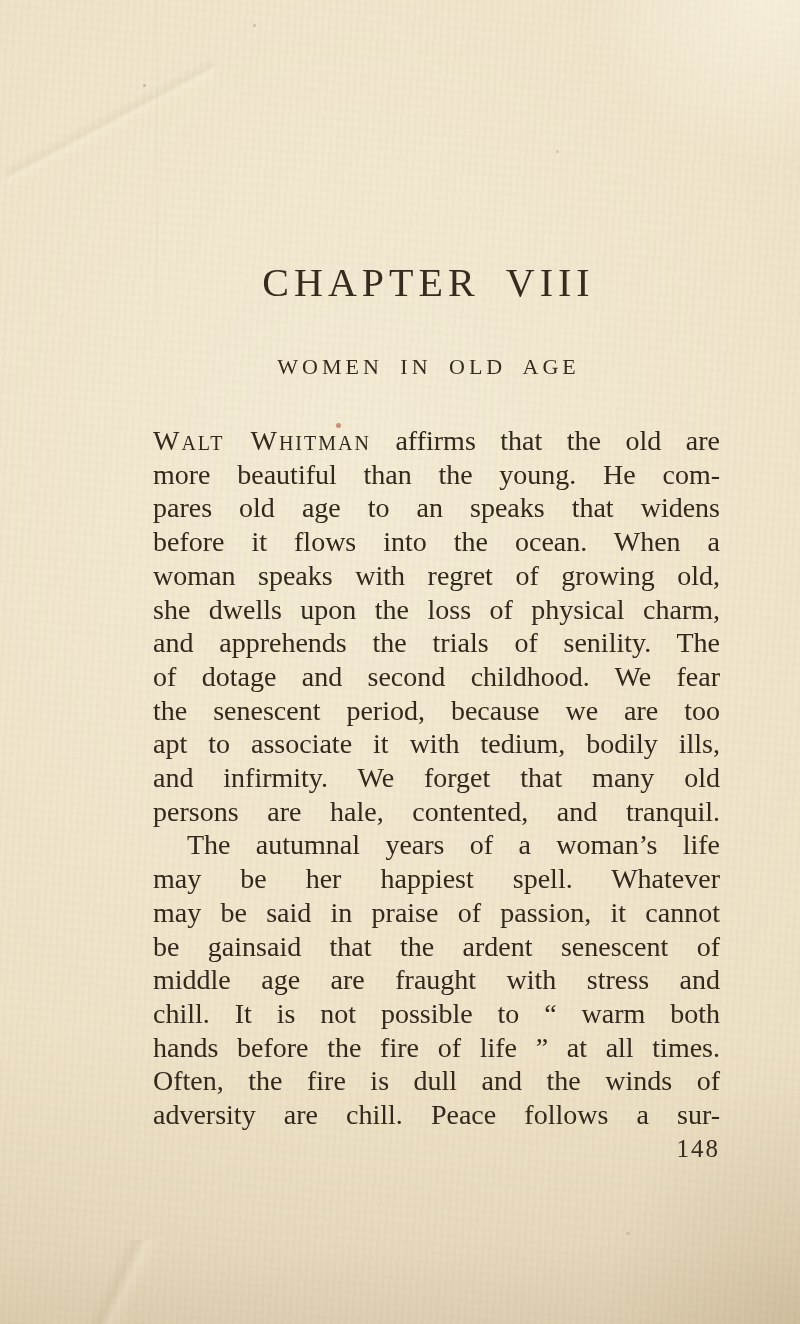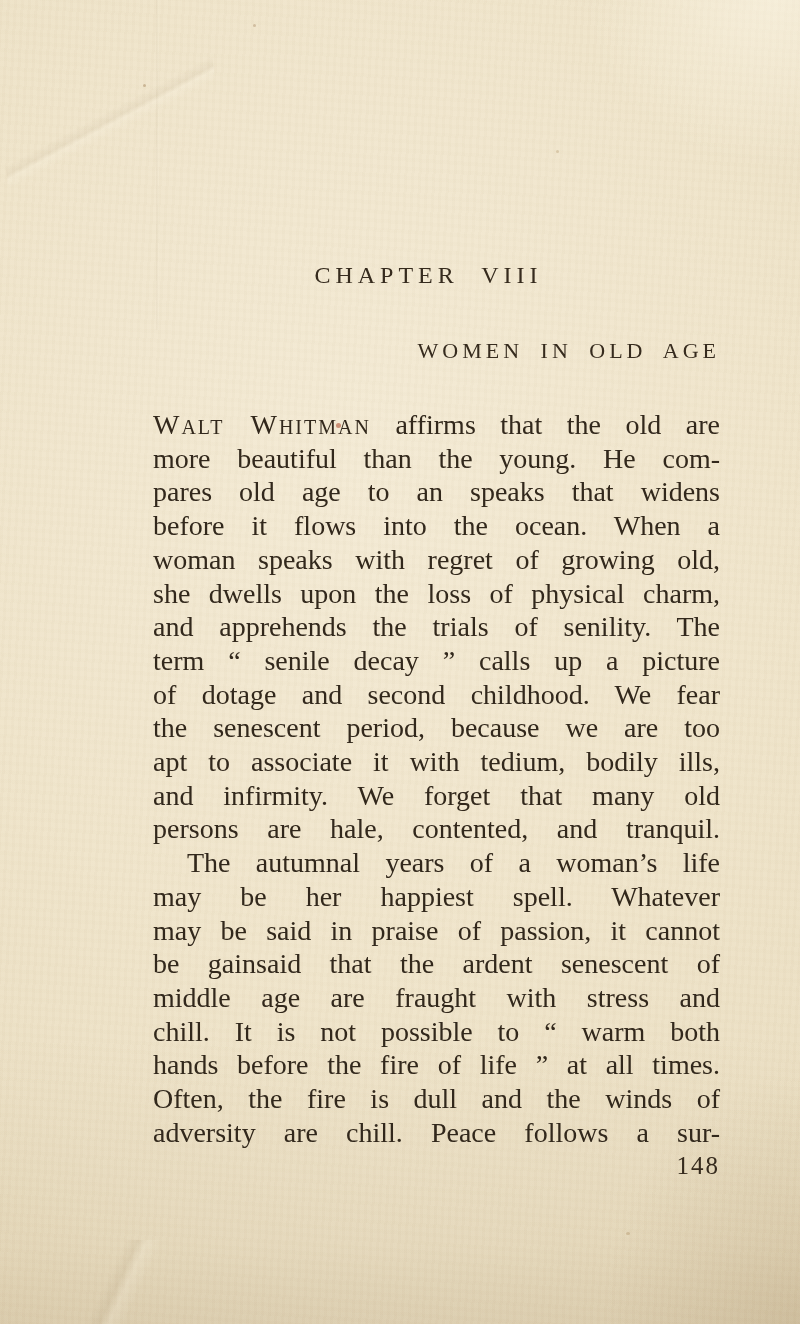--- a/index.html
+++ b/index.html
@@ -64,30 +64,30 @@
   .speck5 { left: 556px; top: 150px; width: 3px; height: 3px; background: rgba(150,110,60,0.25); }
 
   .column {
     position: absolute;
     left: 137px; top: 0;
     width: 583px;
   }
   .chapter {
     margin: 263px 0 8px 0;
     text-align: center;
-    font-size: 24px;
+    font-size: 40px;
     font-weight: normal;
     line-height: 1;
     letter-spacing: 5px;
     word-spacing: 12px;
     color: #362b1e;
   }
   .section {
     margin: 53px 0 0 0;
-    text-align: right;
+    text-align: center;
     font-size: 22px;
     font-weight: normal;
     line-height: 1;
     letter-spacing: 4px;
     word-spacing: 8px;
     color: #362b1e;
   }
   .bodytext {
     margin-top: 46px;
     font-size: 28px;
@@ -137,21 +137,20 @@
     <h2 class="section">WOMEN IN OLD AGE</h2>
 
     <div class="bodytext">
       <div class="line"><span class="sc">Walt Whitman</span> <span>affirms that the old are</span></div>
       <div class="line">more beautiful than the young. He com-</div>
       <div class="line">pares old age to an speaks that widens</div>
       <div class="line">before it flows into the ocean. When a</div>
       <div class="line">woman speaks with regret of growing old,</div>
       <div class="line">she dwells upon the loss of physical charm,</div>
       <div class="line">and apprehends the trials of senility. The</div>
-      <div class="line">term “ senile decay ” calls up a picture</div>
       <div class="line">of dotage and second childhood. We fear</div>
       <div class="line">the senescent period, because we are too</div>
       <div class="line">apt to associate it with tedium, bodily ills,</div>
       <div class="line">and infirmity. We forget that many old</div>
       <div class="line">persons are hale, contented, and tranquil.</div>
       <div class="line indent">The autumnal years of a woman’s life</div>
       <div class="line">may be her happiest spell. Whatever</div>
       <div class="line">may be said in praise of passion, it cannot</div>
       <div class="line">be gainsaid that the ardent senescent of</div>
       <div class="line">middle age are fraught with stress and</div>

